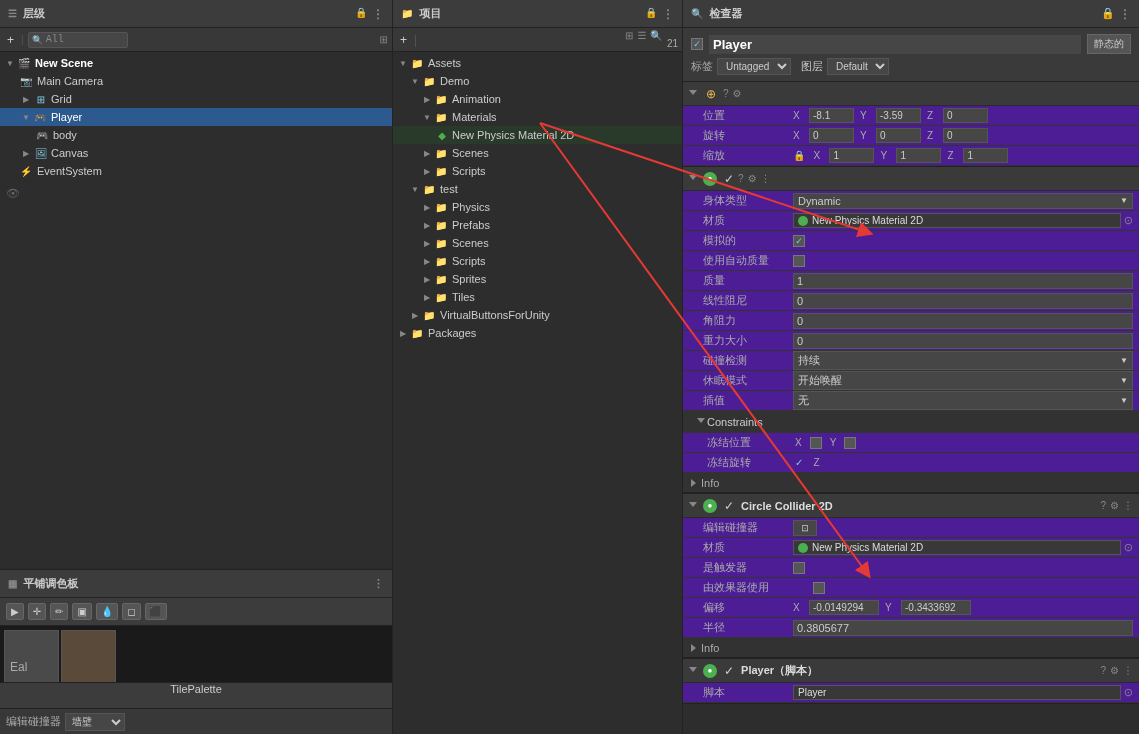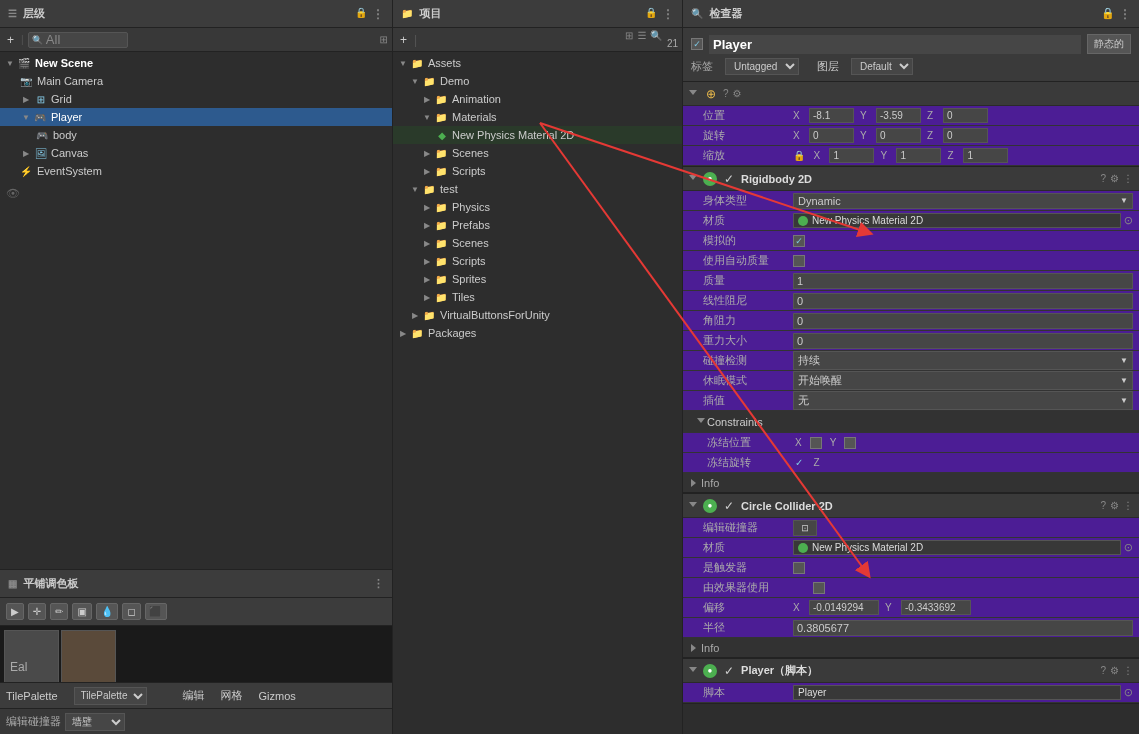--- a/index.html
+++ b/index.html
@@ -319,21 +319,21 @@
             <span style="color:#888; font-size:10px;">🔒</span>
             <span style="color:#888; font-size:12px; cursor:pointer;">⋮</span>
           </div>
         </div>
 
         <div style="height:24px; background:#383838; border-bottom:1px solid #222; display:flex; align-items:center; padding:0 4px; gap:4px;">
           <span style="color:#ccc; font-size:12px; cursor:pointer; padding:0 3px;">+</span>
           <span style="color:#555; font-size:10px;">|</span>
           <div style="background:#464646; border:1px solid #555; border-radius:2px; height:16px; display:flex; align-items:center; padding:0 4px; flex:1; max-width:100px;">
             <span style="color:#888; font-size:9px; margin-right:2px;">🔍</span>
-            <span style="font-size:13px; color:#888;">All</span>
+            <span style="font-size:10px; color:#888;font-family:Liberation Mono, monospace;">All</span>
           </div>
           <span style="color:#888; font-size:10px; margin-left:auto;">⊞</span>
         </div>
 
         <div style="flex:1; overflow-y:auto; padding:2px 0;">
 
           <div class="tree-item active-scene" style="padding-left:4px;">
             <span class="tree-toggle">▼</span>
             <span class="tree-icon scene-icon">🎬</span>
             <span>New Scene</span>
@@ -398,21 +398,21 @@
 
         <div style="flex:1; background:#1a1a1a; overflow:hidden; position:relative;">
           <div style="display:flex; gap:2px; padding:4px; flex-wrap:wrap;">
             <div style="width:55px; height:55px; background:#4a4a4a; border:1px solid #555;"></div>
             <div style="width:55px; height:55px; background:#5a4a3a; border:1px solid #555;"></div>
           </div>
 
           <div style="position:absolute; bottom:8px; left:10px; font-size:12px; color:#aaa;">Eal</div>
         </div>
 
-        <div style="height:26px; background:#3c3c3c; border-top:1px solid #222; display:flex; align-items:center; padding:0 6px; gap:16px;">
+        <div style="height:26px; background:#3c3c3c; border-top:1px solid #222; display:flex; align-items:center; padding:0 6px; gap:16px;flex-direction:column;">
           <span style="font-size:11px; color:#ccc;">TilePalette</span>
           <select class="select-box" style="font-size:10px; height:18px;">
             <option>TilePalette</option>
           </select>
           <span style="font-size:11px; color:#ccc; cursor:pointer;padding-left:20px;">编辑</span>
           <span style="font-size:11px; color:#ccc;">网格</span>
           <span style="font-size:11px; color:#ccc; cursor:pointer;">Gizmos</span>
         </div>
 
         <div style="height:26px; background:#383838; display:flex; align-items:center; padding:0 6px; gap:4px; border-top:1px solid #222;">
@@ -557,21 +557,21 @@
       </div>
 
       <div style="flex:1; overflow-y:auto; background:#2d2d2d;">
 
         <div style="background:#3a3a3a; padding:6px 8px; border-bottom:1px solid #222;">
           <div style="display:flex; align-items:center; gap:6px; margin-bottom:4px;">
             <div style="width:12px; height:12px; background:#555; border:1px solid #777; display:flex; align-items:center; justify-content:center; font-size:9px; color:#7ec8e3;">✓</div>
             <input type="text" style="font-size: 13px; font-weight: bold; color: rgb(255, 255, 255); flex: 1 1 0%; background: rgb(70, 70, 70); border: none; padding: 2px 4px;" value="Player">
             <button style="background:#555; border:1px solid #666; color:#ccc; padding:2px 6px; font-size:10px; cursor:pointer;">静态的</button>
           </div>
-          <div style="display:flex; align-items:center; gap:12px; font-size:11px;">
+          <div style="display:flex; align-items:center; gap:4px; font-size:11px;">
             <span style="color:#aaa;">标签</span>
             <select style="background:#464646; border:1px solid #555; color:#ccc; padding:1px 4px; font-size:10px;">
               <option>Untagged</option>
             </select>
             <span style="margin-left:6px;">图层</span>
             <select style="background:#464646; border:1px solid #555; color:#ccc; padding:1px 4px; font-size:10px;">
               <option>Default</option>
             </select>
           </div>
         </div>
@@ -624,21 +624,20 @@
               </div>
             </div>
           </div>
         </div>
 
         <div class="component-section">
           <div class="component-header" style="background:#3a3a3a;">
             <div class="expand-arrow"></div>
             <div class="circle-icon">●</div>
             <span style="margin-left:3px;">✓</span>
-            <span class="component-title" style="margin-left:3px;">Rigidbody 2D</span>
             <div class="comp-action-icons">
               <span style="cursor:pointer;">?</span>
               <span style="cursor:pointer;">⚙</span>
               <span style="cursor:pointer;">⋮</span>
             </div>
           </div>
           <div class="component-body">
 
             <div class="prop-row">
               <span class="prop-label">身体类型</span>

